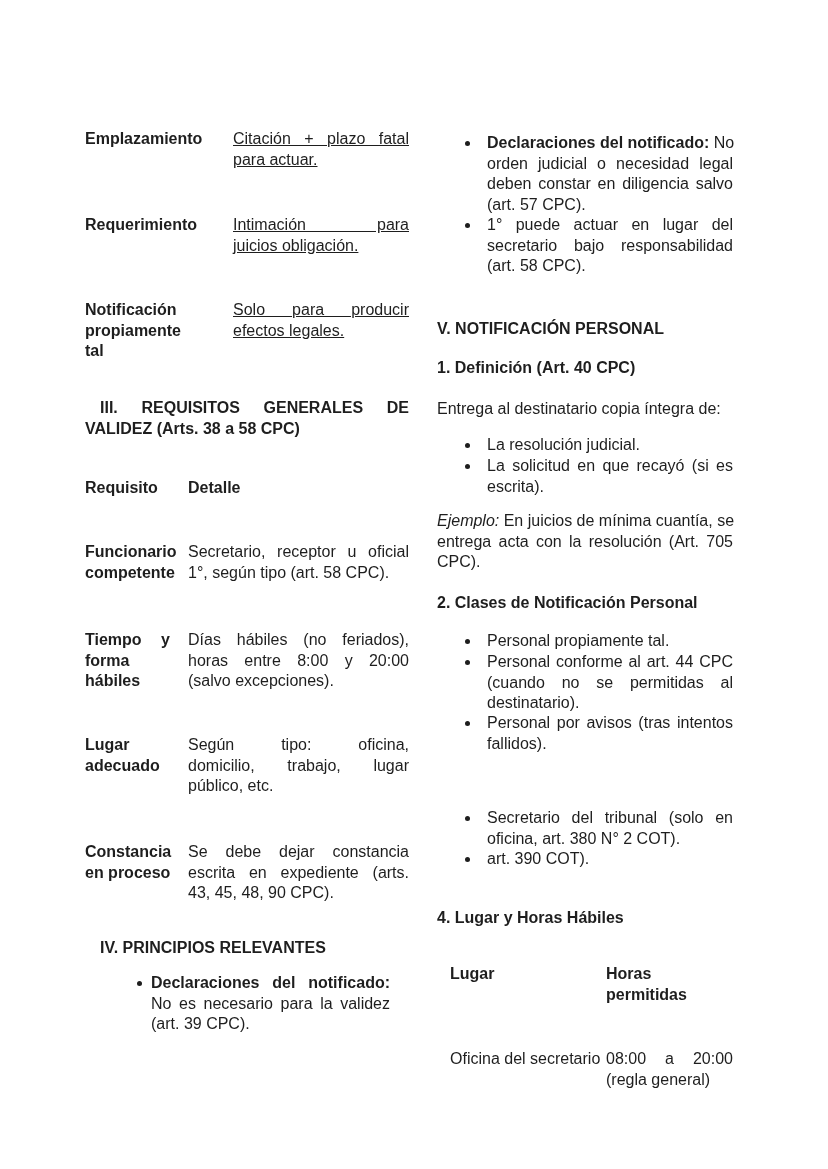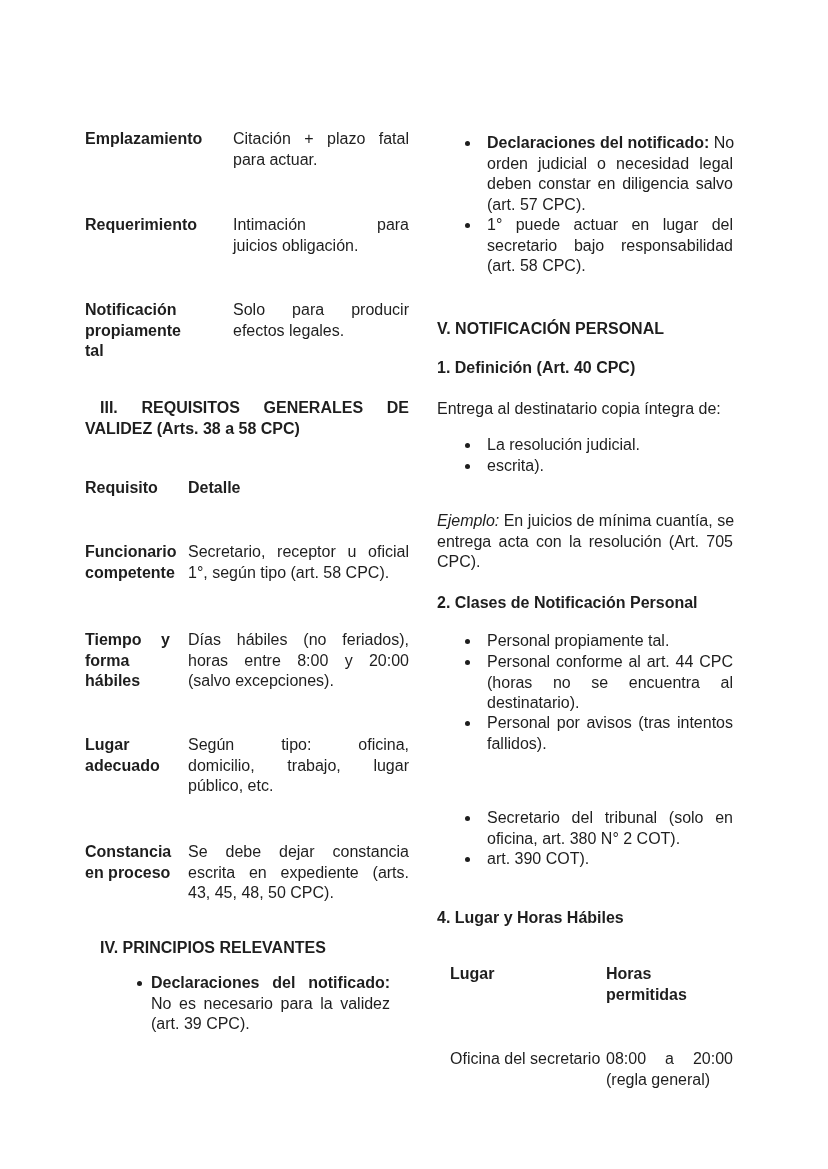--- a/index.html
+++ b/index.html
@@ -16,21 +16,21 @@
   .block{position:absolute;left:0;width:100%;}
   .ln{white-space:nowrap;}
   .j{text-align:justify;text-align-last:justify;}
   .b,b{font-weight:700;}
   .i,i{font-style:italic;}
   .hd{font-weight:700;}
   
   .trow{position:absolute;left:0;width:100%;}
   .tc{position:absolute;top:0;}
   .t1 .tc1{left:0;width:145px;font-weight:700;}
-  .t1 .tc2{left:148px;width:176px;}
+  .t1 .tc2{left:148px;width:176px;text-decoration:underline;}
   .t2 .tc1{left:0;width:85px;font-weight:700;}
   .t2 .tc2{left:103px;width:221px;}
   .t3 .tc1{left:13px;width:152px;}
   .t3 .tc2{left:169px;width:127px;}
   .t3h .tc1,.t3h .tc2{font-weight:700;}
   
   .bullet{position:absolute;left:0;width:100%;box-sizing:border-box;}
   #col-left .bullet{padding-left:66px;width:305px;}
   #col-right .bullet{padding-left:50px;}
   .dot{position:absolute;top:8px;width:5px;height:5px;border-radius:50%;background:#1e1e1e;}
@@ -129,21 +129,21 @@
     </div>
 
     <div class="trow t2" style="top:842px">
       <div class="tc tc1">
         <div class="ln">Constancia</div>
         <div class="ln">en proceso</div>
       </div>
       <div class="tc tc2">
         <div class="ln j">Se debe dejar constancia</div>
         <div class="ln j">escrita en expediente (arts.</div>
-        <div class="ln">43, 45, 48, 50 CPC).</div>
+        <div class="ln">43, 45, 48, 90 CPC).</div>
       </div>
     </div>
 
     <div class="block hd" style="top:938px">
       <div class="ln pad1">IV. PRINCIPIOS RELEVANTES</div>
     </div>
 
     <div class="bullet" style="top:973px">
       <span class="dot"></span>
       <div class="ln j b">Declaraciones del notificado:</div>
@@ -182,20 +182,21 @@
       <div class="ln">Entrega al destinatario copia íntegra de:</div>
     </div>
 
     <div class="bullet" style="top:399px">
       <span class="dot"></span>
       <div class="ln">La resolución judicial.</div>
     </div>
 
     <div class="bullet" style="top:420px">
       <span class="dot"></span>
+      <div class="ln j">La solicitud en que recayó (si es</div>
       <div class="ln">escrita).</div>
     </div>
 
     <div class="block" style="top:475px">
       <div class="ln j"><i>Ejemplo:</i><span> En juicios de mínima cuantía, se</span></div>
       <div class="ln j">entrega acta con la resolución (Art. 705</div>
       <div class="ln">CPC).</div>
     </div>
 
     <div class="block hd" style="top:557px">
@@ -203,21 +204,21 @@
     </div>
 
     <div class="bullet" style="top:595px">
       <span class="dot"></span>
       <div class="ln">Personal propiamente tal.</div>
     </div>
 
     <div class="bullet" style="top:616px">
       <span class="dot"></span>
       <div class="ln j">Personal conforme al art. 44 CPC</div>
-      <div class="ln j">(horas no se encuentra al</div>
+      <div class="ln j">(cuando no se permitidas al</div>
       <div class="ln">destinatario).</div>
     </div>
 
     <div class="bullet" style="top:677px">
       <span class="dot"></span>
       <div class="ln j">Personal por avisos (tras intentos</div>
       <div class="ln">fallidos).</div>
     </div>
 
 

